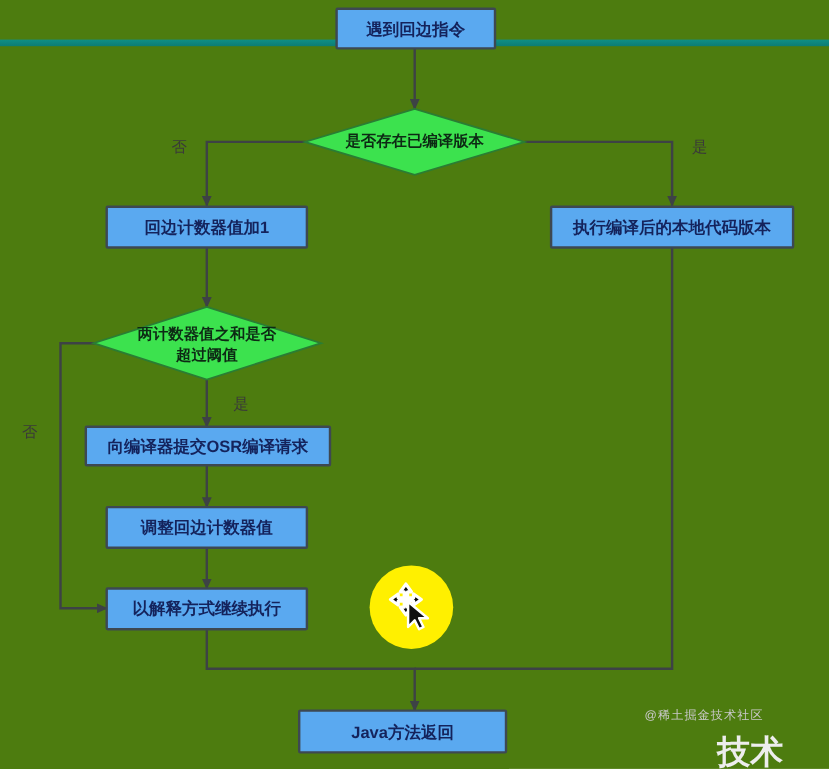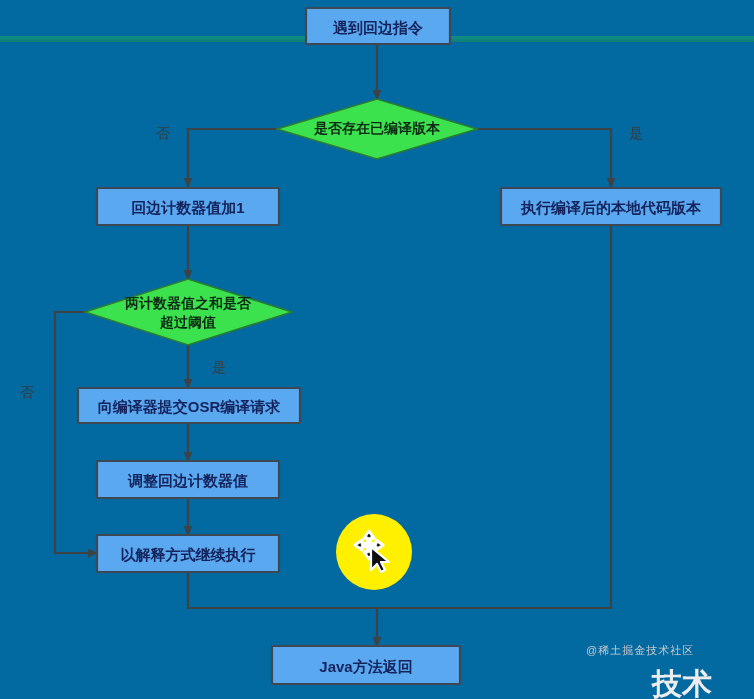--- a/index.html
+++ b/index.html
@@ -7,21 +7,21 @@
     padding: 0;
     background: #ffffff;
   }
   body {
     font-family: "Liberation Sans", "DejaVu Sans", sans-serif;
   }
   #canvas {
     position: relative;
     width: 754px;
     height: 699px;
-    background: #0369a1;
+    background: #4d7c0f;
     overflow: hidden;
   }
   #flow-svg {
     position: absolute;
     left: 0;
     top: 0;
     width: 754px;
     height: 699px;
   }
   .node-label {

